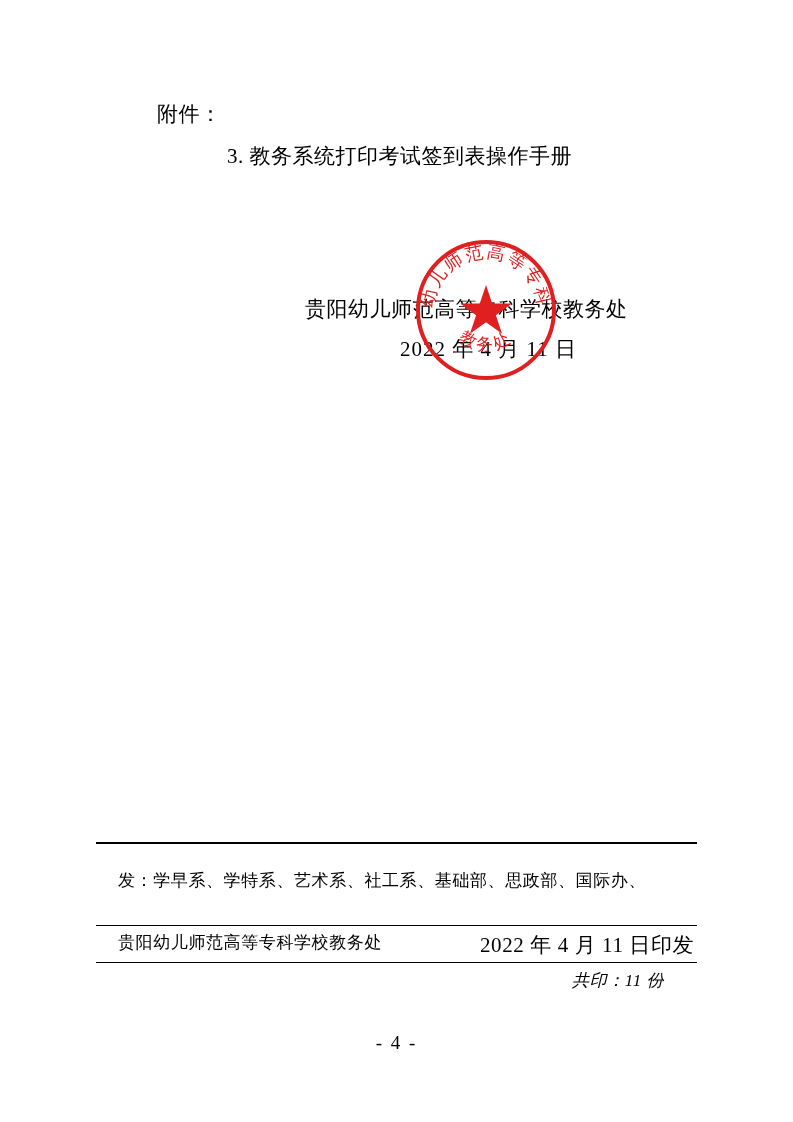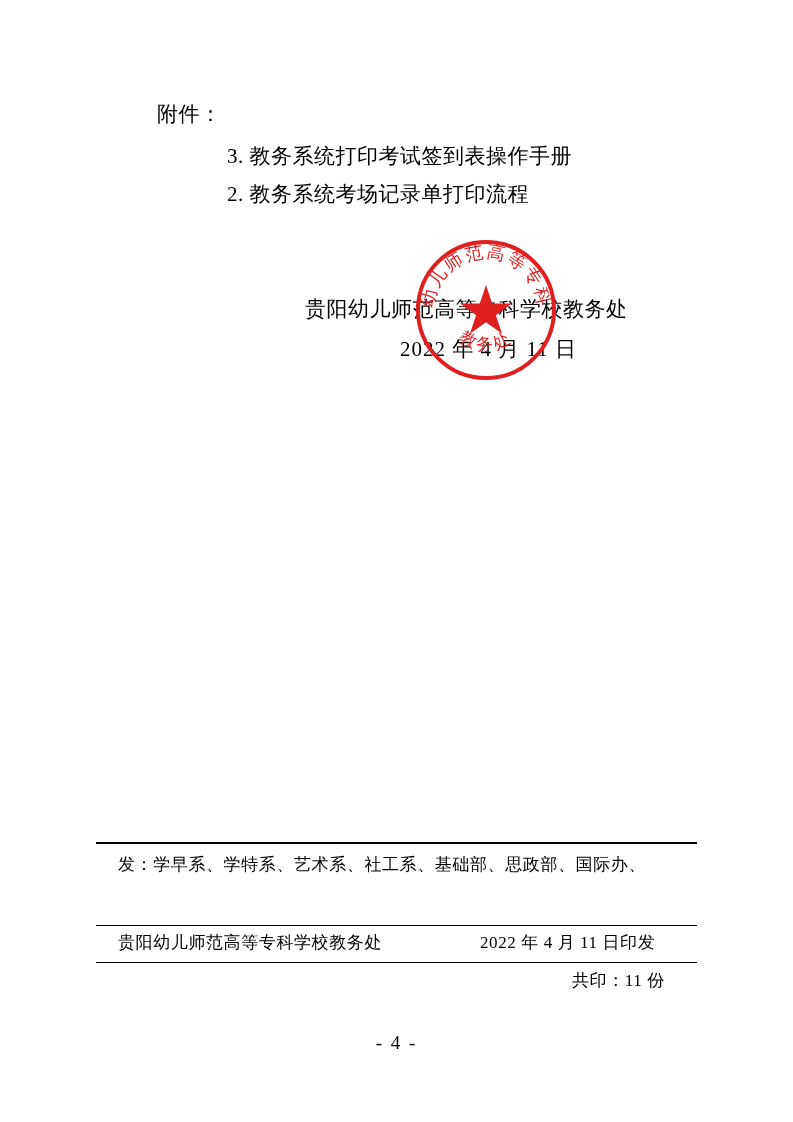--- a/index.html
+++ b/index.html
@@ -81,67 +81,68 @@
   .rule-1 { top: 842px; }
   .rule-2 { top: 925px; }
   .rule-3 { top: 962px; }
 
   .dist-line {
     position: absolute;
     left: 118px;
     font-size: 17px;
     letter-spacing: 0.6px;
     white-space: nowrap;
+    margin-top: 16px;
   }
   .dist-line-1 { top: 853px; }
   .dist-line-2 { top: 890px; }
 
   .issuer {
     position: absolute;
     left: 118px;
     top: 931px;
     font-size: 17px;
     letter-spacing: 0.6px;
     white-space: nowrap;
   }
   .issue-date {
     position: absolute;
     left: 480px;
     top: 931px;
-    font-size: 17px;
+    font-size: 21px;
     letter-spacing: 0.6px;
     white-space: nowrap;
   }
   .copies {
     position: absolute;
     left: 572px;
     top: 969px;
     font-size: 17px;
     letter-spacing: 0.6px;
     white-space: nowrap;
+    font-style: italic;
   }
 
   .page-number {
     position: absolute;
     left: 0;
     top: 1032px;
     width: 793px;
     text-align: center;
     font-size: 19px;
     letter-spacing: 2px;
   }
 </style>
 </head>
 <body>
 
 <div class="page">
 
   <div class="attach-label">附件：</div>
   <div class="attach-item attach-item-1">3. 教务系统打印考试签到表操作手册</div>
-  <div class="attach-item attach-item-2">2. 教务系统考场记录单打印流程</div>
 
   <div class="sign-org">贵阳幼儿师范高等专科学校教务处</div>
   <div class="sign-date">2022 年 4 月 11 日</div>
 
   <div class="seal">
     <svg width="146" height="146" viewBox="0 0 146 146" xmlns="http://www.w3.org/2000/svg">
       <defs>
         <path id="arcTop" d="M 21,73 A 52,52 0 0 1 125,73" fill="none"></path>
         <path id="arcBottom" d="M 33,73 A 40,40 0 0 0 113,73" fill="none"></path>
       </defs>

